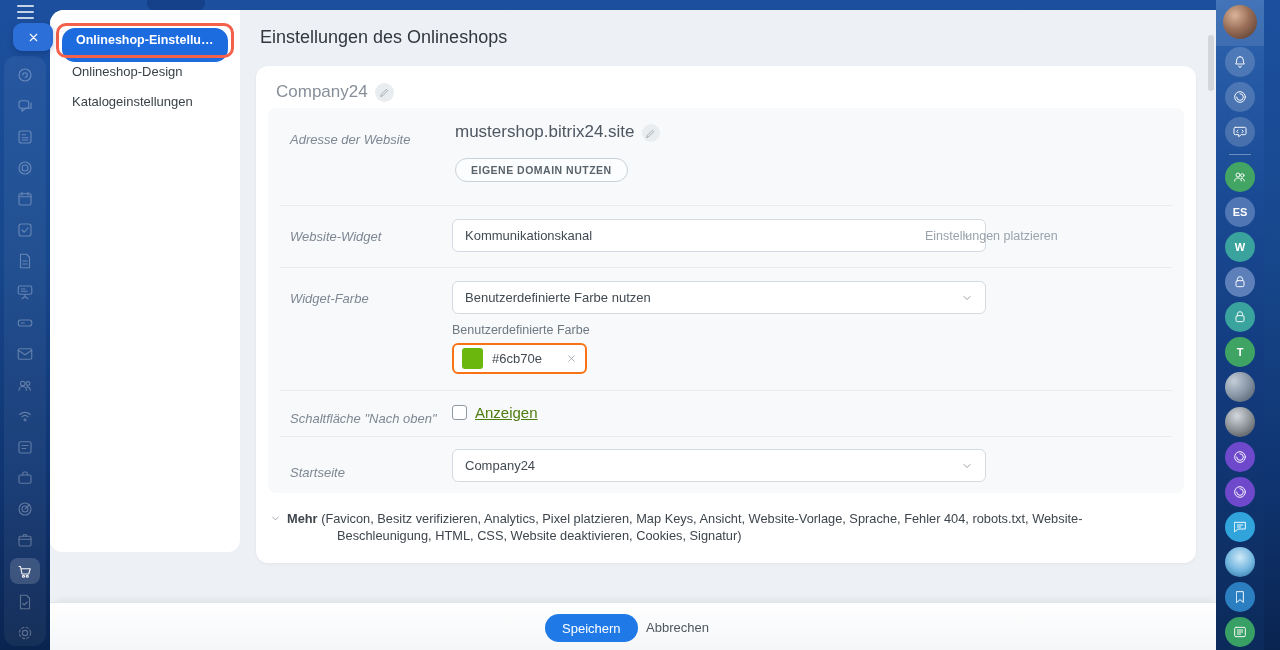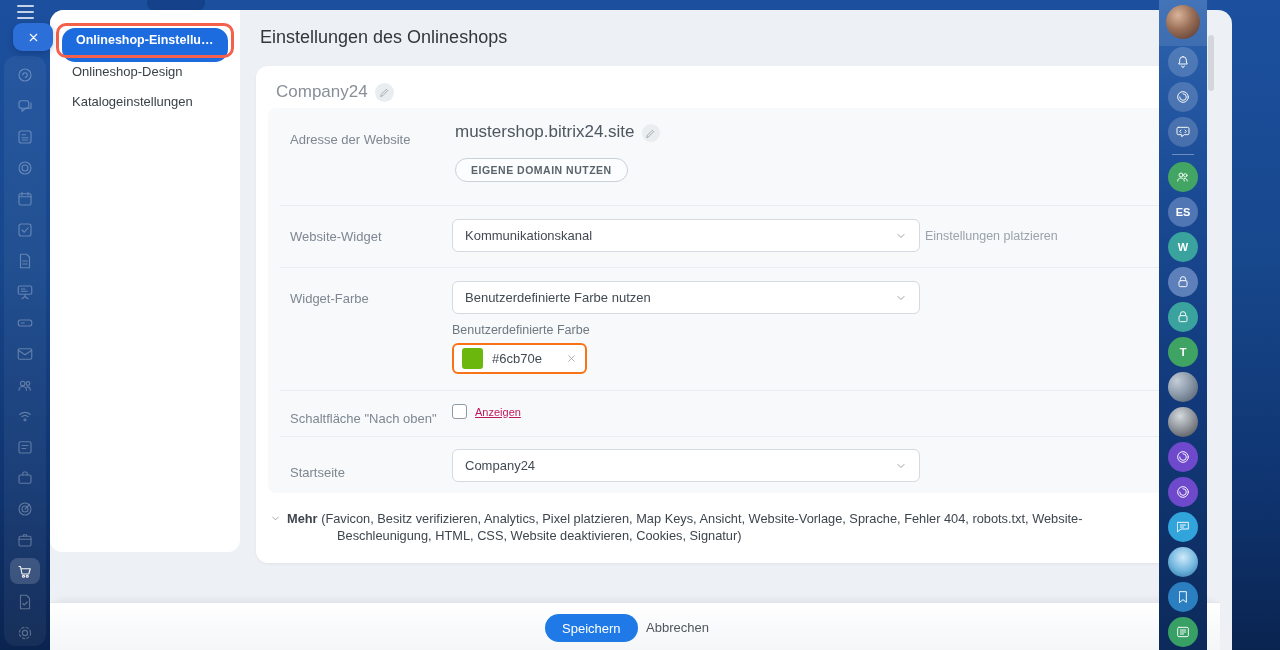--- a/index.html
+++ b/index.html
@@ -60,69 +60,69 @@
   .company-row { position:absolute; left:20px; top:16px; display:flex; align-items:center; gap:7px; }
   .company-name { font-size:17px; color:#878f99; }
   .edit-circle { width:19px; height:19px; background:#e9edf0; border-radius:50%;
     display:flex; align-items:center; justify-content:center; cursor:pointer; }
   .edit-circle svg, .edit-plain svg { width:11px; height:11px; stroke:#8a939c; fill:none; stroke-width:1.6;
     stroke-linecap:round; stroke-linejoin:round; }
 
   .inner-panel { position:absolute; left:12px; top:42px; width:916px; height:385px;
     background:#f7f9fb; border-radius:8px; }
   .divider { position:absolute; left:12px; right:12px; height:1px; background:#e9edf1; }
-  .f-label { position:absolute; left:22px; font-size:13px; color:#7e8792; }
+  .f-label { position:absolute; left:22px; font-size:13px; color:#7e8792;font-style:italic; }
 
   .addr-value { position:absolute; left:187px; top:14px; display:flex; align-items:flex-end; gap:7px; }
   .addr-text { font-size:17px; color:#4e5760; }
   .domain-btn { position:absolute; left:187px; top:50px; height:24px; padding:0 15px;
     border:1px solid #c9d1d9; border-radius:14px; background:#fcfdfe;
     font-size:10.5px; font-weight:bold; letter-spacing:.5px; color:#59636b;
     line-height:22px; cursor:pointer; font-family:inherit; }
 
-  .select { position:absolute; left:184px; width:468px; height:33px; background:#fff;
+  .select { position:absolute; left:184px; width:534px; height:33px; background:#fff;
     border:1px solid #d4dae0; border-radius:6px; display:flex; align-items:center;
     padding:0 12px; cursor:pointer; }
   .select-value { flex:1; font-size:13px; color:#424a52; white-space:nowrap; overflow:hidden; }
   .select svg { width:12px; height:12px; stroke:#7d8790; fill:none; stroke-width:1.6;
     stroke-linecap:round; stroke-linejoin:round; }
 
   .side-link { position:absolute; left:657px; top:121px; font-size:12.5px; color:#9aa3ad; cursor:pointer; }
 
   .custom-label { position:absolute; left:184px; top:215px; font-size:12.5px; color:#6e7881; }
   .color-box { position:absolute; left:184px; top:235px; width:135px; height:31px;
     background:#fff; border:2px solid #f97316; border-radius:6px;
     display:flex; align-items:center; padding:0 8px; gap:9px; cursor:pointer; }
   .swatch { width:21px; height:21px; border-radius:3px; }
   .hex { flex:1; font-size:13px; color:#424a52; }
   .color-x svg { width:11px; height:11px; stroke:#9aa3ac; stroke-width:1.8; fill:none; stroke-linecap:round; }
 
   .check-row { position:absolute; left:184px; top:296px; display:flex; align-items:center; gap:8px; }
   .checkbox { width:15px; height:15px; background:#fff; border:1px solid #8f99a3; border-radius:3px; cursor:pointer; }
-  .check-label { font-size:11px; color:#be185d;text-decoration:underline; }
+  .check-label { font-size:15px; color:#4d7c0f;text-decoration:underline; }
 
   .more-row { position:absolute; left:14px; top:444px; right:20px; display:flex; gap:6px; cursor:pointer; }
   .more-chev { margin-top:3px; }
   .more-chev svg { width:11px; height:11px; stroke:#8a939c; fill:none; stroke-width:1.7;
     stroke-linecap:round; stroke-linejoin:round; }
   .more-text { font-size:12.8px; line-height:17px; color:#3e454d; padding-left:50px; text-indent:-50px; }
   .more-text b { font-weight:bold; }
 
   
   .footer { position:absolute; left:0; right:12px; bottom:0; height:48px;
     background:linear-gradient(180deg,#ffffff 0%,#f4f6f8 100%);
     border-top:1px solid #e2e6ea; box-shadow:0 -7px 9px -7px rgba(30,45,60,.10); }
   .save-btn { position:absolute; left:495px; top:11px; height:28px; padding:0 17px;
     background:#1f7ae8; color:#fff; border:none; border-radius:15px;
     font-size:13px; font-family:inherit; cursor:pointer; }
   .cancel-btn { position:absolute; left:596px; top:11px; height:28px; line-height:28px;
     font-size:13px; color:#4f575f; cursor:pointer; }
 
   
-  .right-rail { position:absolute; left:1159px; top:0; width:48px; height:650px; z-index:5;
+  .right-rail { position:absolute; left:1216px; top:0; width:48px; height:650px; z-index:5;
     background:linear-gradient(180deg,#2e64b0 0%,#1a4a94 30%,#123a7c 60%,#0c2a5a 100%); }
   .rail-top-band { position:absolute; left:0; top:0; width:48px; height:46px;
     background:rgba(255,255,255,.10); }
   .rr-item { position:absolute; left:9px; width:30px; height:30px; border-radius:50%;
     display:flex; align-items:center; justify-content:center; cursor:pointer;
     color:#fff; font-size:11px; font-weight:bold; }
   .rr-item svg { width:16px; height:16px; stroke:#fff; fill:none; stroke-width:1.5;
     stroke-linecap:round; stroke-linejoin:round; opacity:.95; }
   .rr-ghost { background:rgba(255,255,255,.18); }
   .rr-divider { position:absolute; left:13px; width:22px; height:1px; background:rgba(255,255,255,.35); }

